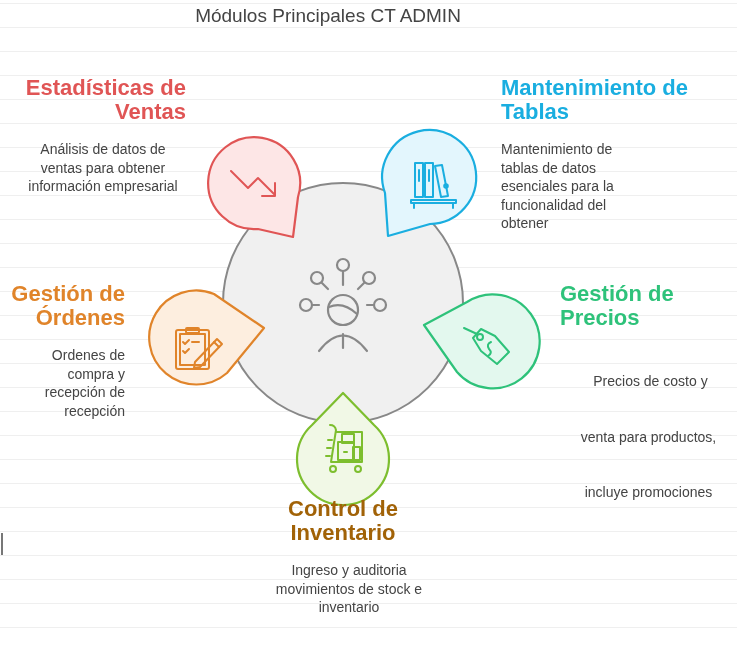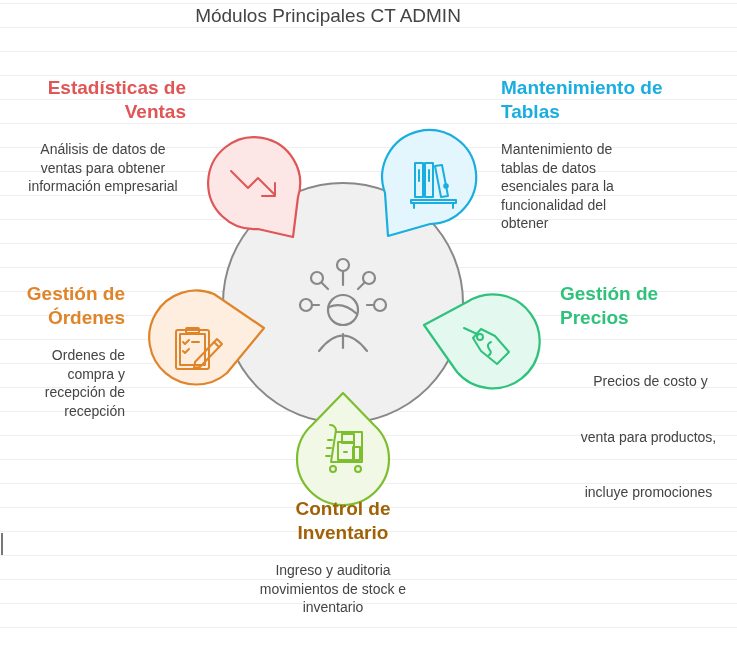--- a/index.html
+++ b/index.html
@@ -11,21 +11,21 @@
   .ruled {
     position:absolute; left:0; top:0; width:737px; height:647px;
     background-image: repeating-linear-gradient(to bottom, transparent 0px, transparent 3px, #efefef 3px, #efefef 4px, transparent 4px, transparent 24px);
     z-index:0;
   }
   .title {
     position:absolute; left:3px; width:650px; top:5px; text-align:center;
     font-size:19px; color:#444; z-index:2;
   }
   .head {
-    position:absolute; font-weight:bold; font-size:19px; line-height:24px; z-index:2;
+    position:absolute; font-weight:bold; font-size:22px; line-height:24px; z-index:2;
   }
   .desc {
     position:absolute; font-size:14px; line-height:18.5px; color:#444; z-index:2;
   }
   .right { text-align:right; }
   .left { text-align:left; }
   .center { text-align:center; }
   svg.diagram { position:absolute; left:0; top:0; z-index:1; }
   .cursor { position:absolute; left:1px; top:533px; width:2px; height:22px; background:#777; z-index:3; }
 </style>
@@ -158,19 +158,19 @@
 <div class="desc left" style="left:560px; width:177px; top:335px; white-space:pre;text-align:center;">
   <div> Precios de costo y</div>
   <div>venta para productos,</div>
   <div>incluye promociones</div>
 </div>
 
 <div class="head center" style="left:243px; width:200px; top:497px; color:#a16207;">
   <div>Control de</div>
   <div>Inventario</div>
 </div>
-<div class="desc center" style="left:233px; width:200px; top:561px;">
+<div class="desc center" style="left:249px; width:200px; top:561px;">
   <div>Ingreso y auditoria</div>
   <div>movimientos de stock e</div>
   <div>inventario</div>
 </div>
 
 <div class="cursor"></div>
 
 </body></html>

